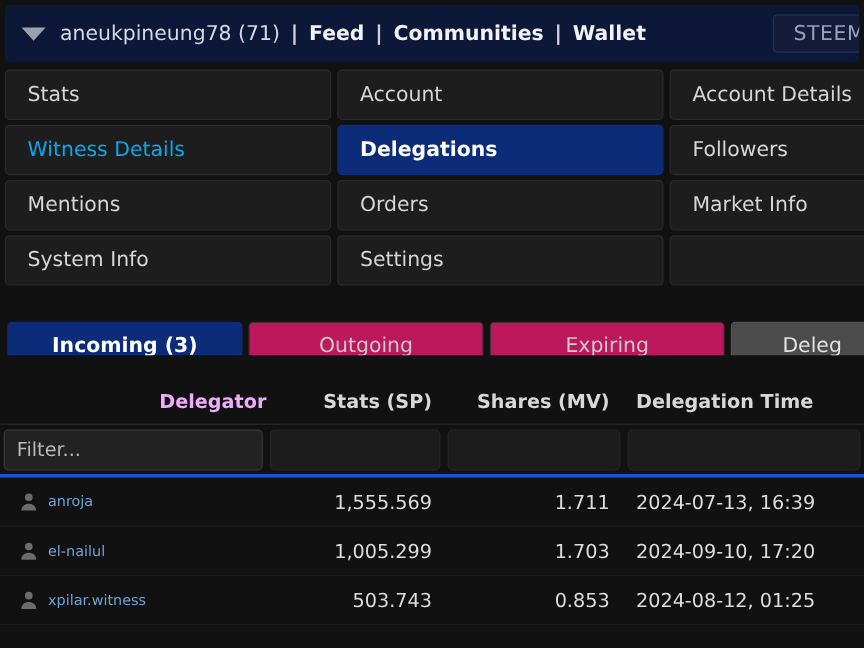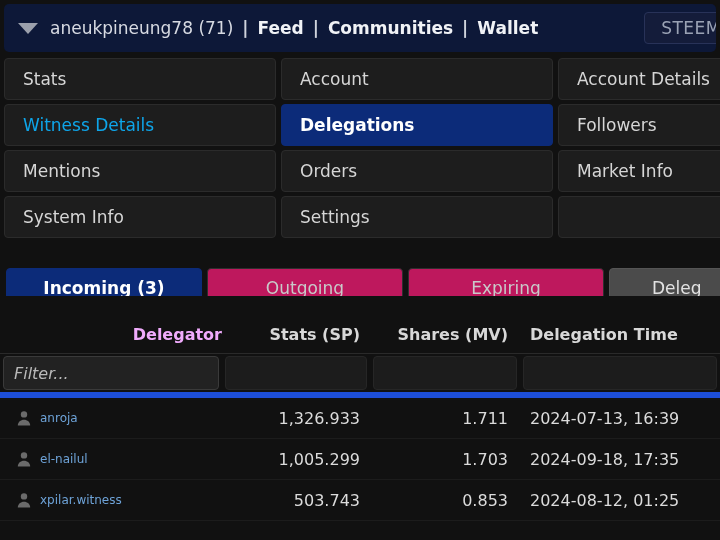--- a/index.html
+++ b/index.html
@@ -70,21 +70,21 @@
   .table { position: absolute; left: 0px; top: 316px; width: 720px; }
   .trow { display: grid; grid-template-columns: 222px 148px 150px 200px; align-items: center; }
 
   .thead { height: 38px; border-bottom: 1px solid #2a2a2a; }
   .thead .th { color: #d8d8d8; font-size: 16px; font-weight: bold; white-space: nowrap; }
   .thead .th.c0 { padding-left: 18px; text-align: right; color: #f0abfc; }
   .thead .th.c1 { text-align: right; padding-right: 10px; }
   .thead .th.c2 { text-align: right; padding-right: 12px; }
   .thead .th.c3 { text-align: left; padding-left: 10px; }
 
-  .tfilter { height: 44px; border-bottom: 6px solid #1d4ed8; font-style: italic; }
+  .tfilter { height: 44px; border-bottom: 3px solid #1d4ed8; }
   .tfilter .fcellwrap { padding: 0 3px; }
   .fbox {
     height: 34px; background: #222222; border: 1px solid #3a3a3a; border-radius: 4px;
     display: flex; align-items: center; padding-left: 10px; overflow: hidden;
   }
   .fbox.ph { color: #b9b9b9; font-size: 16px; }
   .fbox.blank { background: #1c1c1c; border-color: #262626; }
 
   .tbody .trow { height: 41px; border-bottom: 1px solid #1c1c1c; }
   .cell-user { display: flex; align-items: center; padding-left: 16px; overflow: hidden; }
@@ -192,35 +192,35 @@
 
     <div class="tbody" id="tbody">
         <div class="trow">
           <div class="cell-user">
             <span class="usr-icon"><svg viewBox="0 0 16 16" width="16" height="16">
                 <circle cx="8" cy="4.4" r="3.2" fill="#6b6b6b"></circle>
                 <path d="M1.8 15.5c0-3.6 2.8-5.8 6.2-5.8s6.2 2.2 6.2 5.8z" fill="#6b6b6b"></path>
               </svg></span>
             <span class="usr-link">anroja</span>
           </div>
-          <div class="cell-num c1">1,326.933</div>
+          <div class="cell-num c1">1,555.569</div>
           <div class="cell-num c2">1.711</div>
           <div class="cell-date">2024-07-13, 16:39</div>
         </div>
         <div class="trow">
           <div class="cell-user">
             <span class="usr-icon"><svg viewBox="0 0 16 16" width="16" height="16">
                 <circle cx="8" cy="4.4" r="3.2" fill="#6b6b6b"></circle>
                 <path d="M1.8 15.5c0-3.6 2.8-5.8 6.2-5.8s6.2 2.2 6.2 5.8z" fill="#6b6b6b"></path>
               </svg></span>
             <span class="usr-link">el-nailul</span>
           </div>
           <div class="cell-num c1">1,005.299</div>
           <div class="cell-num c2">1.703</div>
-          <div class="cell-date">2024-09-18, 17:35</div>
+          <div class="cell-date">2024-09-10, 17:20</div>
         </div>
         <div class="trow">
           <div class="cell-user">
             <span class="usr-icon"><svg viewBox="0 0 16 16" width="16" height="16">
                 <circle cx="8" cy="4.4" r="3.2" fill="#6b6b6b"></circle>
                 <path d="M1.8 15.5c0-3.6 2.8-5.8 6.2-5.8s6.2 2.2 6.2 5.8z" fill="#6b6b6b"></path>
               </svg></span>
             <span class="usr-link">xpilar.witness</span>
           </div>
           <div class="cell-num c1">503.743</div>

